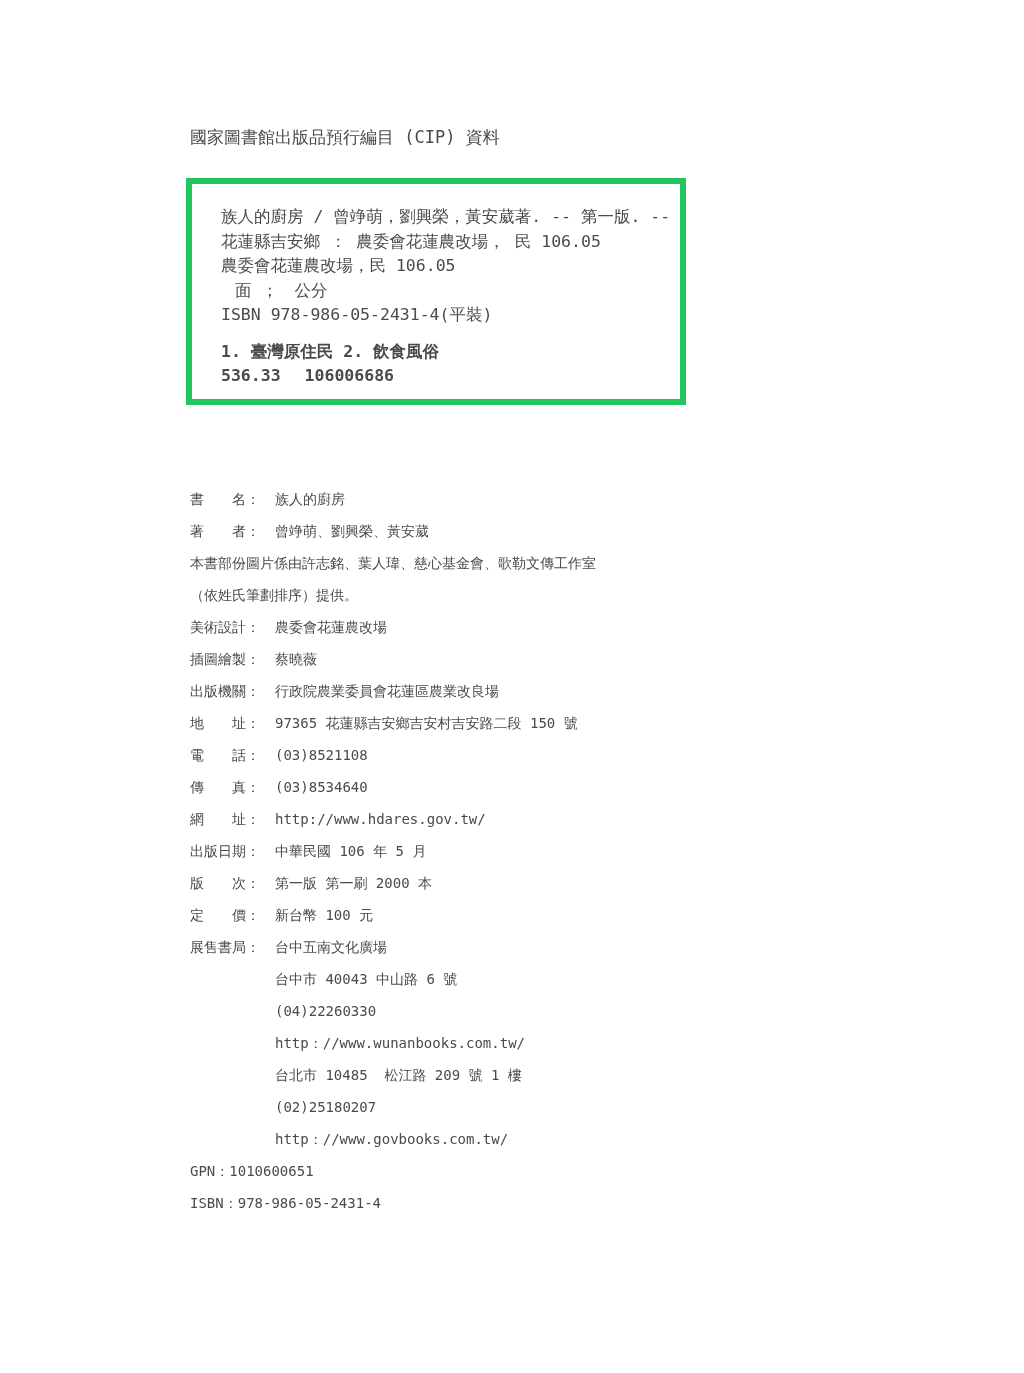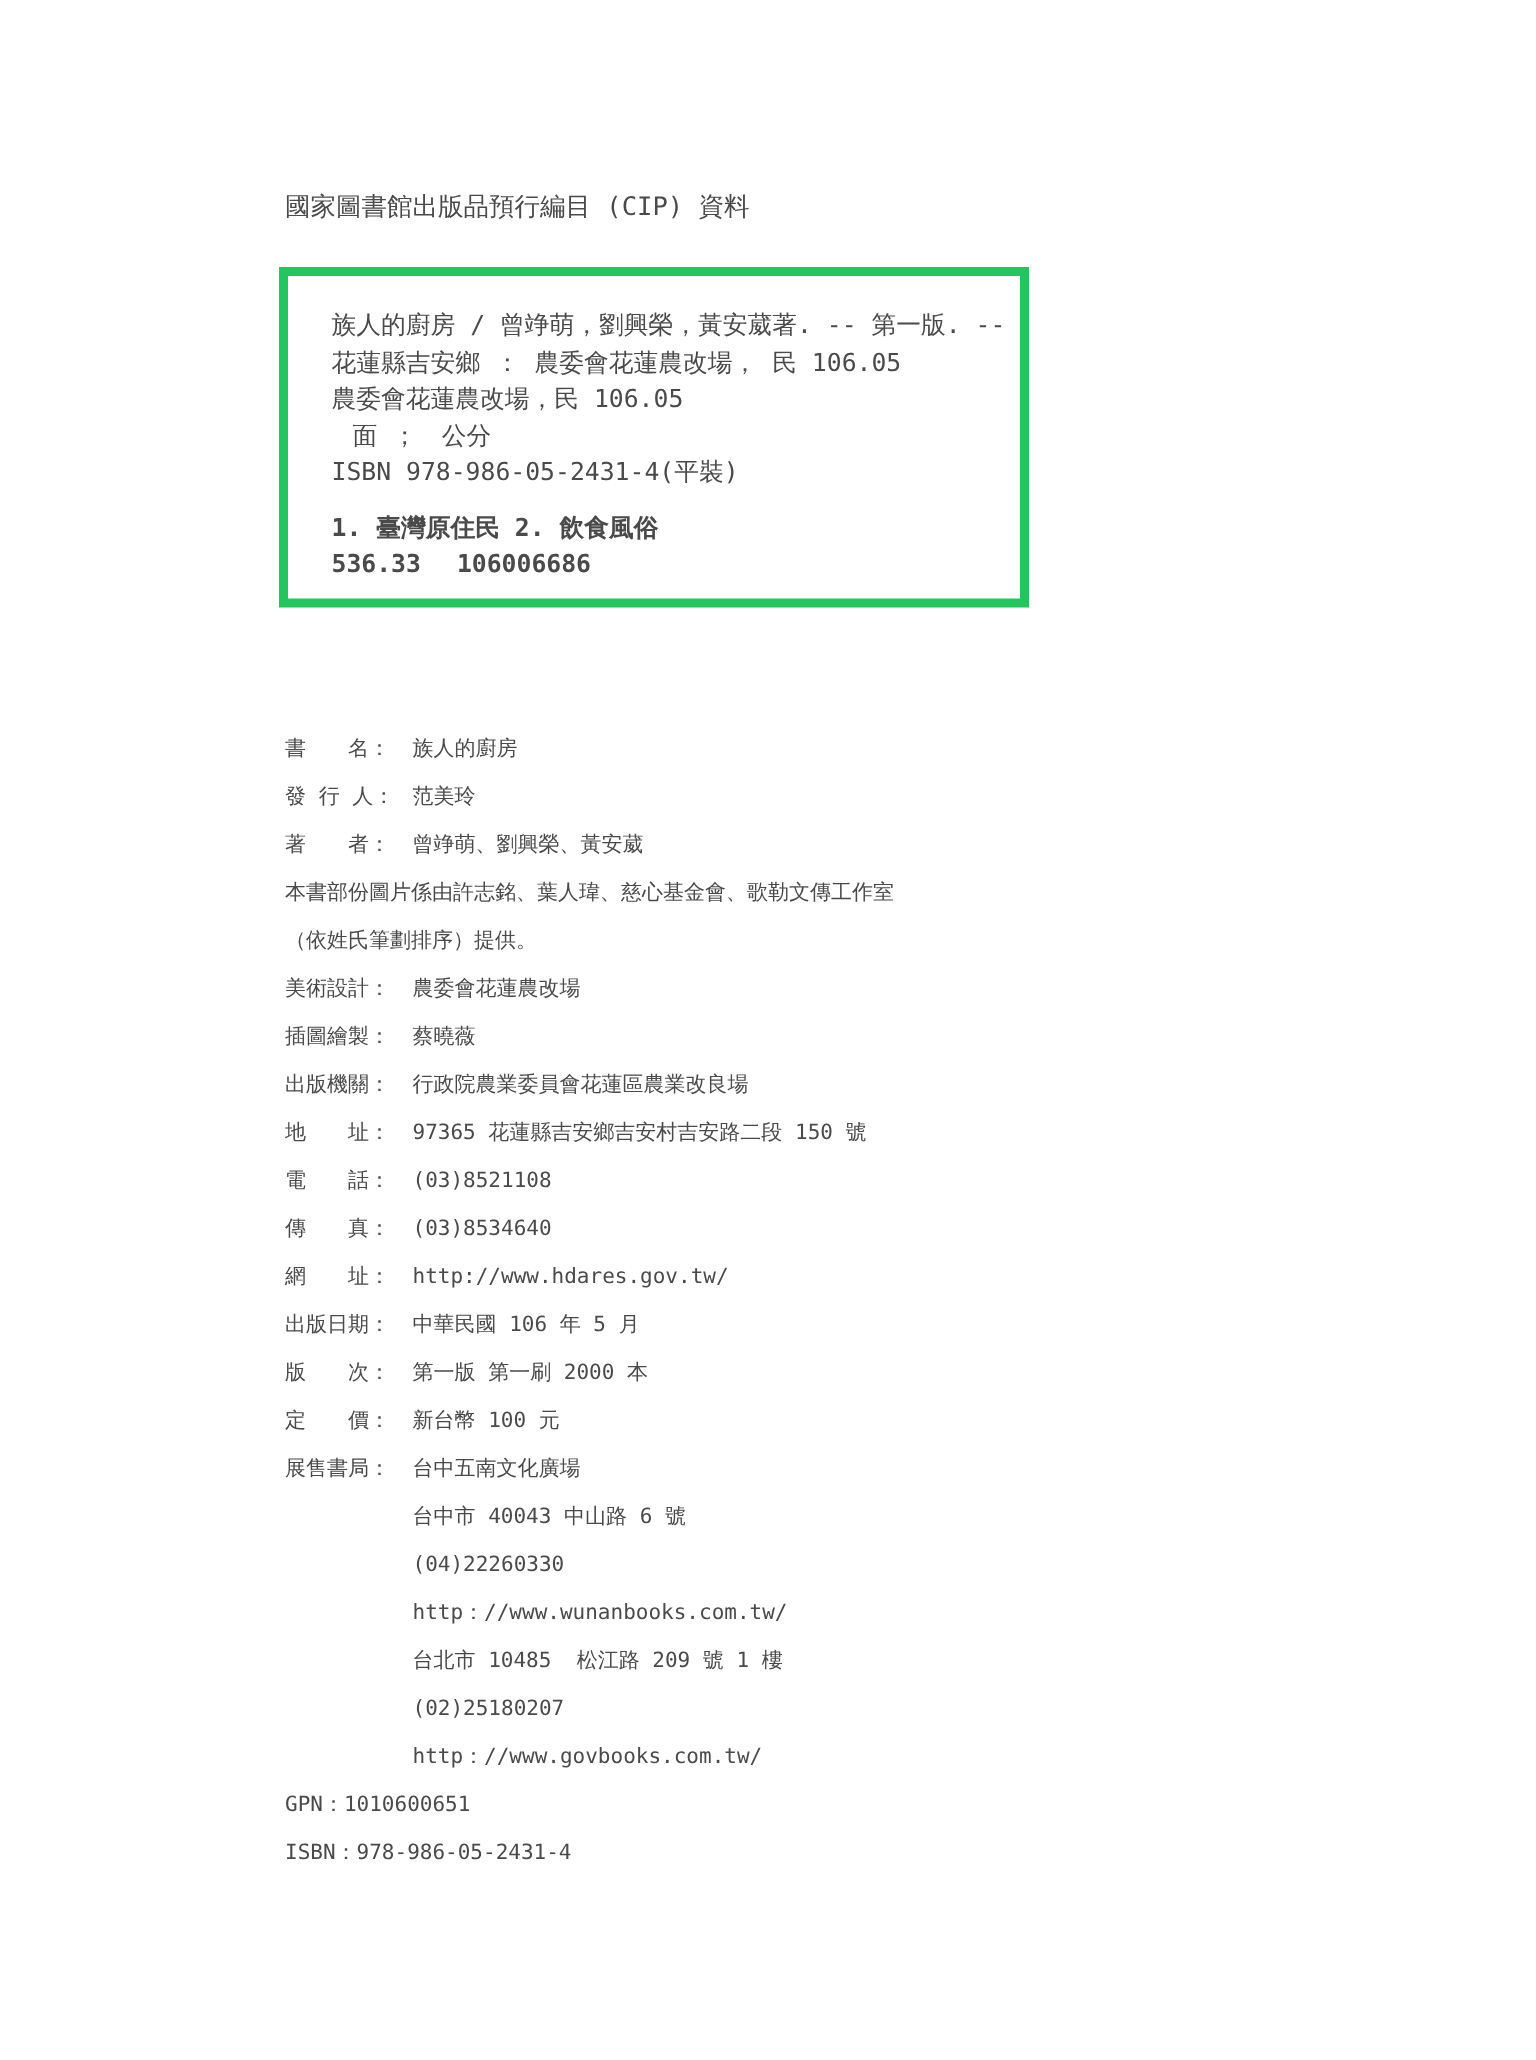--- a/index.html
+++ b/index.html
@@ -87,21 +87,20 @@
       <div class="cip-line">ISBN 978-986-05-2431-4(平裝)</div>
     </div>
     <div class="cip-tracings">
       <div class="cip-line">1. 臺灣原住民 2. 飲食風俗</div>
       <div class="cip-line"><span>536.33</span><span class="numgap"></span><span>106006686</span></div>
     </div>
   </div>
 
   <div class="colophon">
     <div class="line"><span class="lab">書　　名：</span><span class="val">族人的廚房</span></div>
-    <div class="line"><span class="lab">發 行 人：</span><span class="val">范美玲</span></div>
     <div class="line"><span class="lab">著　　者：</span><span class="val">曾竫萌、劉興榮、黃安葳</span></div>
     <div class="line">本書部份圖片係由許志銘、葉人瑋、慈心基金會、歌勒文傳工作室</div>
     <div class="line">（依姓氏筆劃排序）提供。</div>
     <div class="line"><span class="lab">美術設計：</span><span class="val">農委會花蓮農改場</span></div>
     <div class="line"><span class="lab">插圖繪製：</span><span class="val">蔡曉薇</span></div>
     <div class="line"><span class="lab">出版機關：</span><span class="val">行政院農業委員會花蓮區農業改良場</span></div>
     <div class="line"><span class="lab">地　　址：</span><span class="val">97365 花蓮縣吉安鄉吉安村吉安路二段 150 號</span></div>
     <div class="line"><span class="lab">電　　話：</span><span class="val">(03)8521108</span></div>
     <div class="line"><span class="lab">傳　　真：</span><span class="val">(03)8534640</span></div>
     <div class="line"><span class="lab">網　　址：</span><span class="val">http://www.hdares.gov.tw/</span></div>

